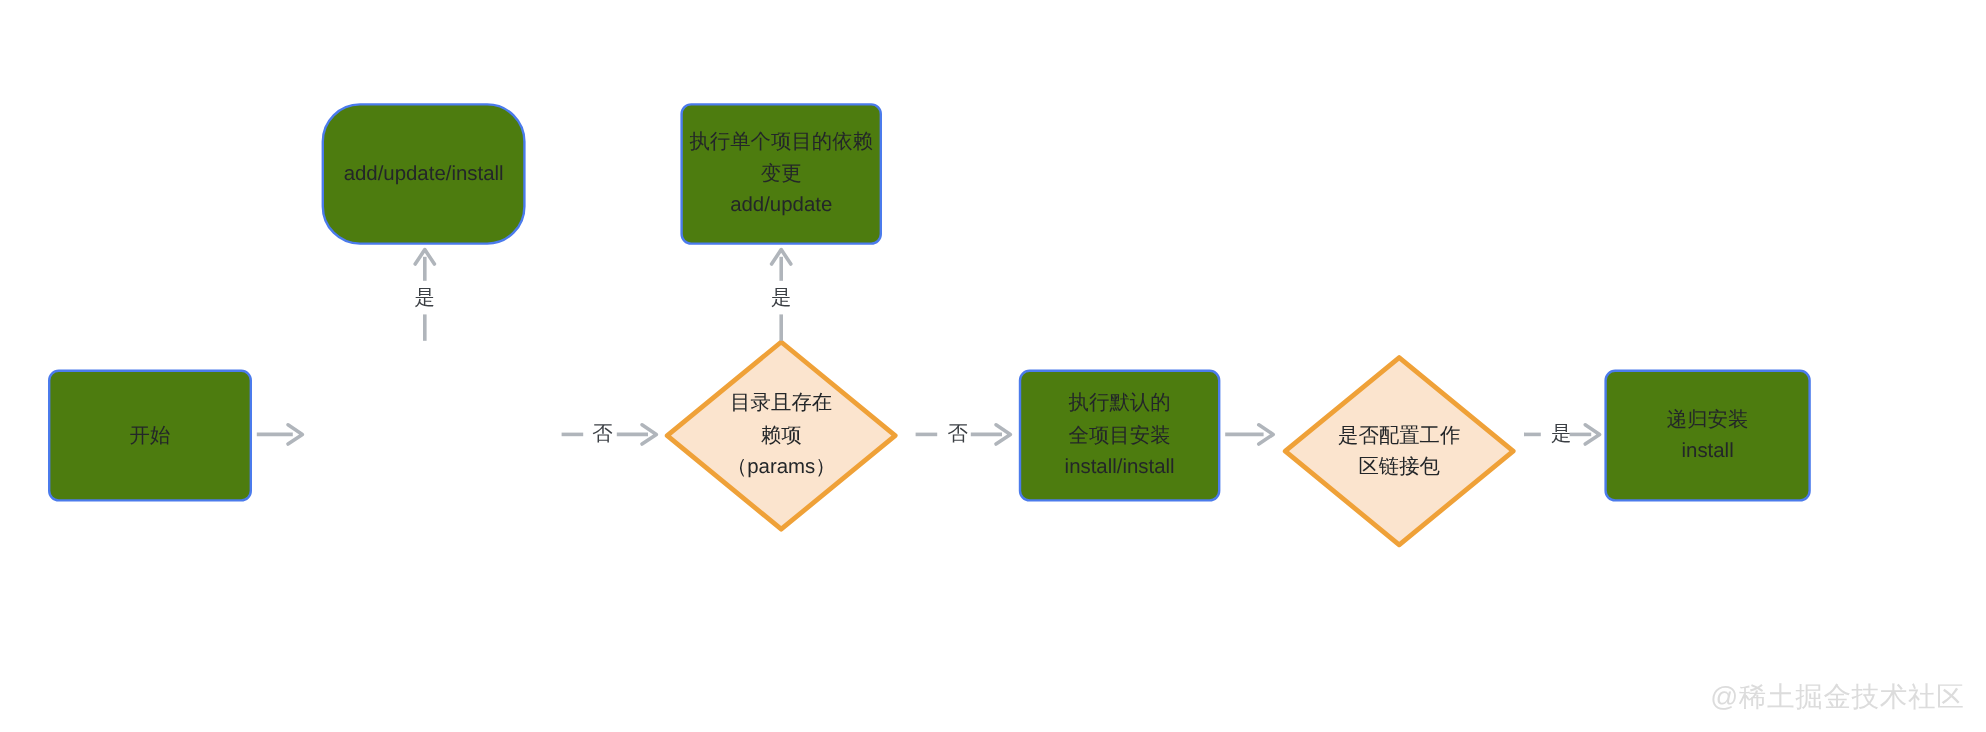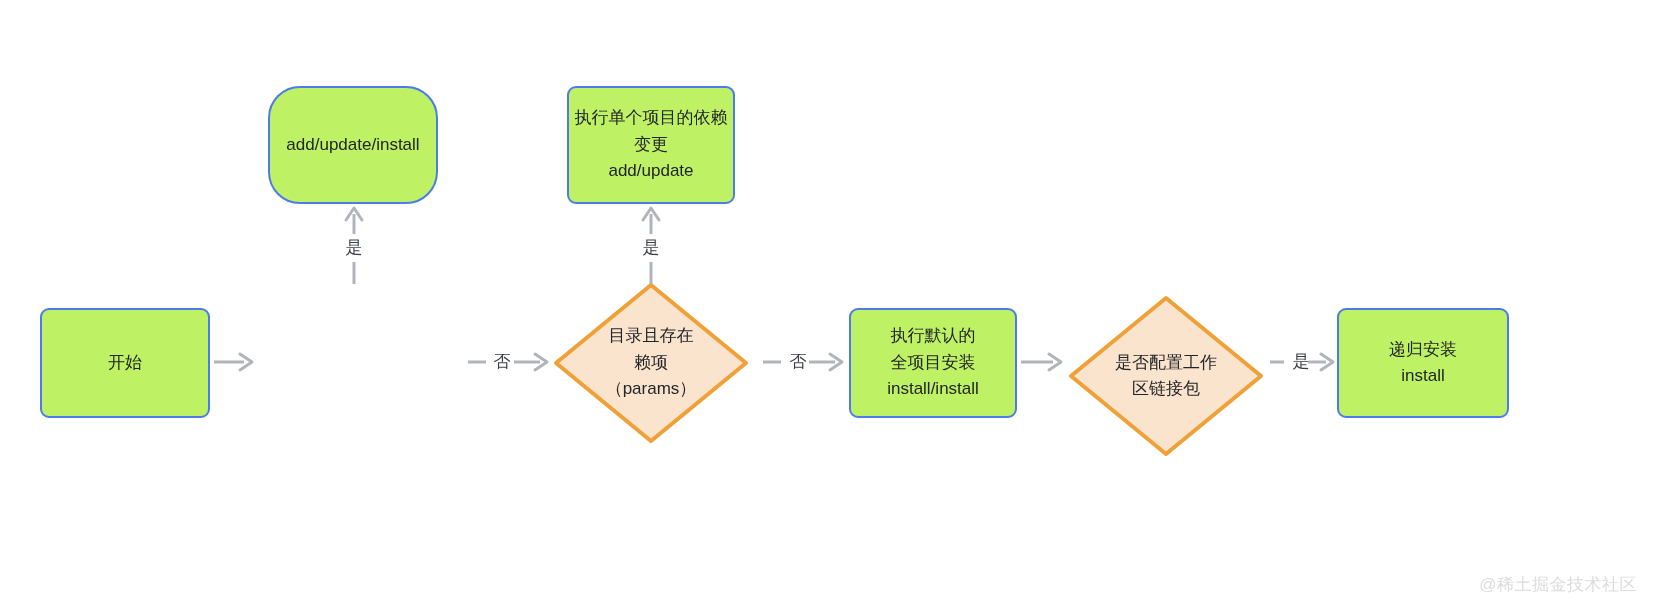--- a/index.html
+++ b/index.html
@@ -26,21 +26,21 @@
     align-items: center;
     justify-content: center;
     text-align: center;
     color: #232629;
     font-size: 17px;
     line-height: 1.55;
     white-space: pre-line;
   }
 
   .node.process {
-    background: #bef264;
+    background: #4d7c0f;
     border: 2.5px solid #4b7bec;
     border-radius: 9px;
   }
 
   .node.decision {
     background: transparent;
     border: none;
   }
   .decision .diamond-shape {
     position: absolute;
@@ -69,21 +69,21 @@
     text-align: center;
     white-space: nowrap;
   }
 
   
   #watermark {
     position: absolute;
     right: 18px;
     bottom: 14px;
     color: #dcdcdc;
-    font-size: 17px;
+    font-size: 23px;
     letter-spacing: 0.5px;
     user-select: none;
   }
 </style>
 </head>
 <body>
 
 <div id="canvas">
 
   <div class="node process" style="left:268px; top:86px; width:170px; height:118px;border-radius:32px;">

